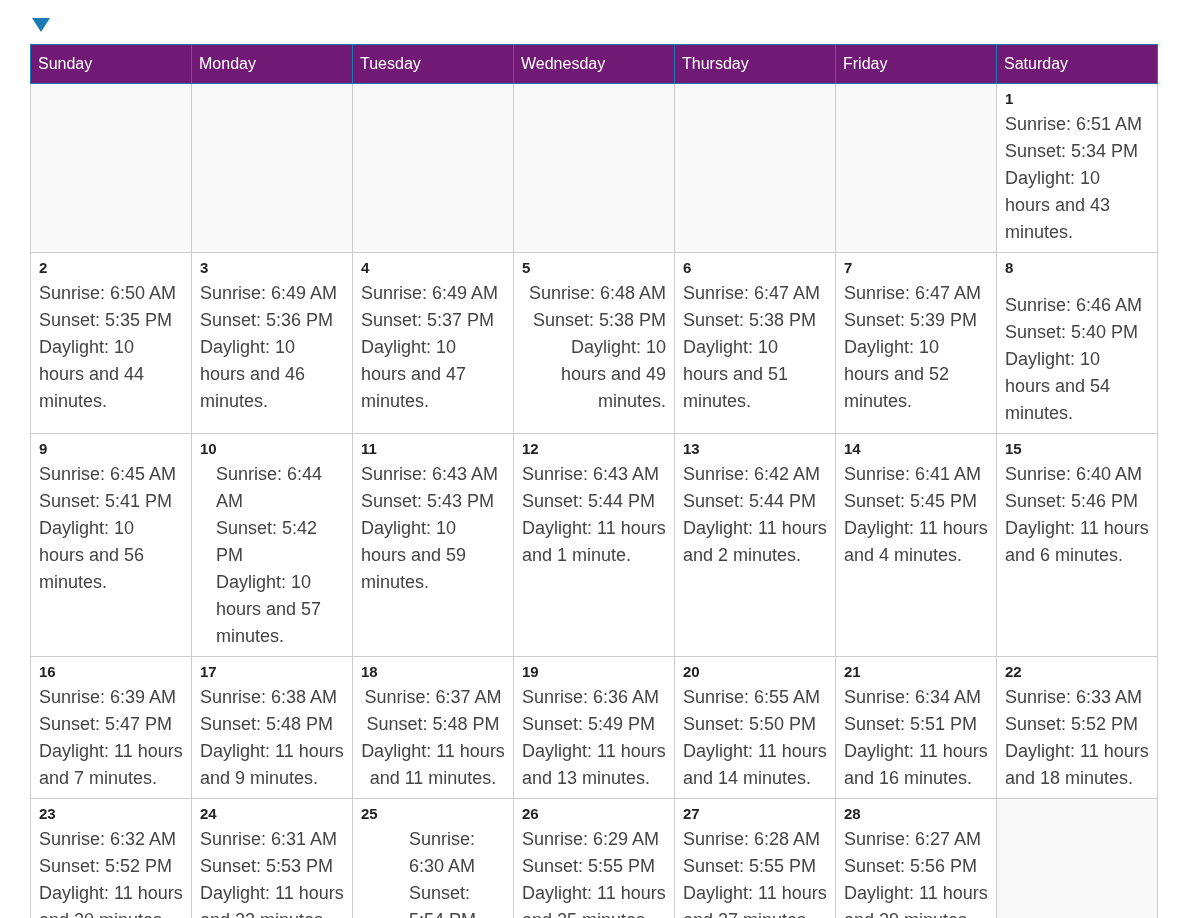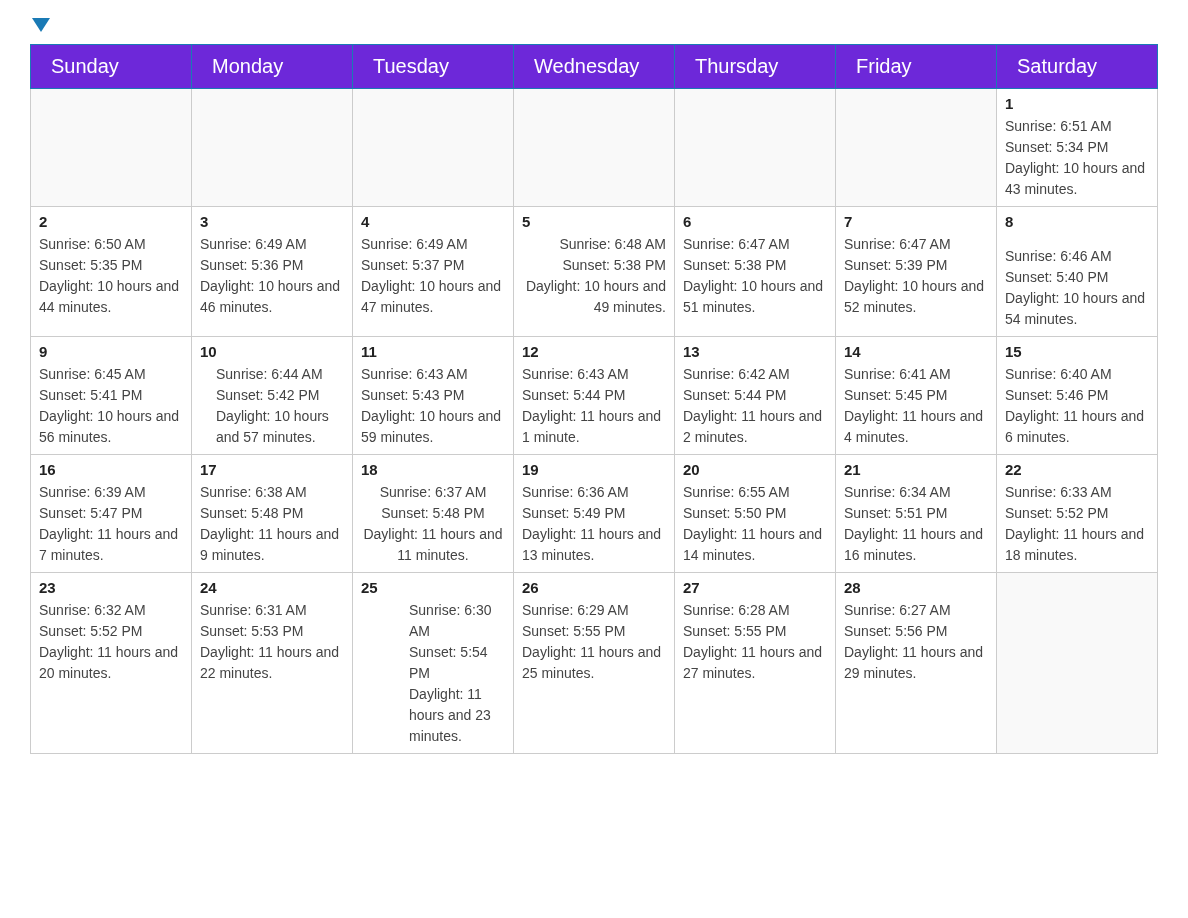--- a/index.html
+++ b/index.html
@@ -60,25 +60,25 @@
       font-weight: normal;
       color: #444;
       margin-top: 4px;
     }
     .calendar {
       width: 100%;
       border-collapse: collapse;
       margin-top: 10px;
     }
     .calendar th {
-      background-color: #6d28d9;
+      background-color: #701a75;
       color: #fff;
-      padding: 10px 20px;
+      padding: 10px 7px;
       text-align: left;
-      font-size: 20px;
+      font-size: 16px;
       font-weight: normal;
       border: 1px solid #1a7ab5;
     }
     .calendar td {
       vertical-align: top;
       border: 1px solid #ccc;
       padding: 6px 8px;
       width: calc(100% / 7);
       min-height: 100px;
       font-size: 13px;
@@ -87,21 +87,21 @@
     .calendar td.empty {
       background: #f9f9f9;
     }
     .day-number {
       font-size: 15px;
       font-weight: bold;
       color: #222;
       margin-bottom: 4px;
     }
     .day-info {
-      font-size: 14px;
+      font-size: 18px;
       color: #444;
       line-height: 1.5;
     }
     .week-row td {
       height: 110px;
     }
   </style>
 </head>
 <body>
 

